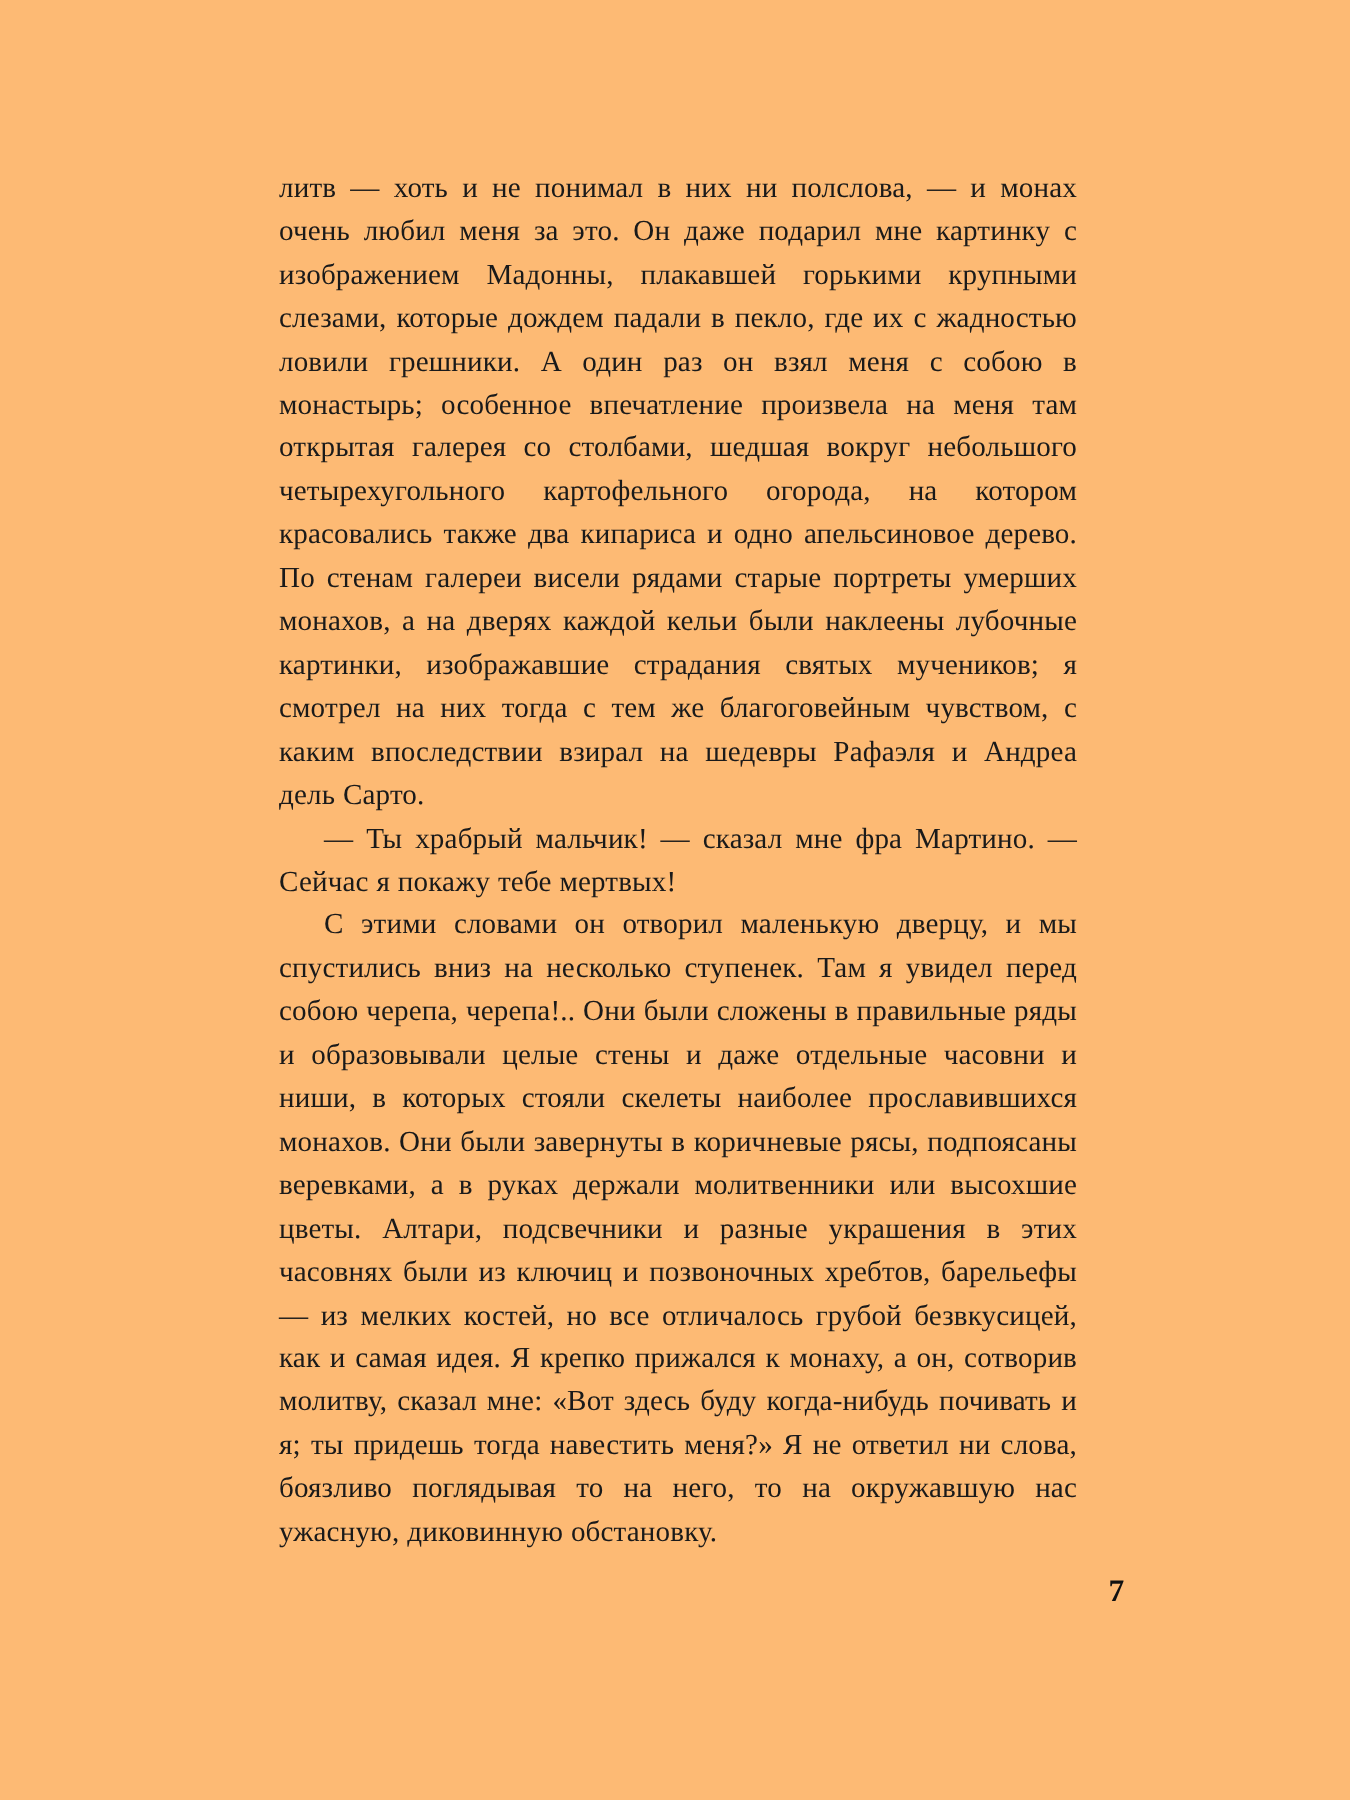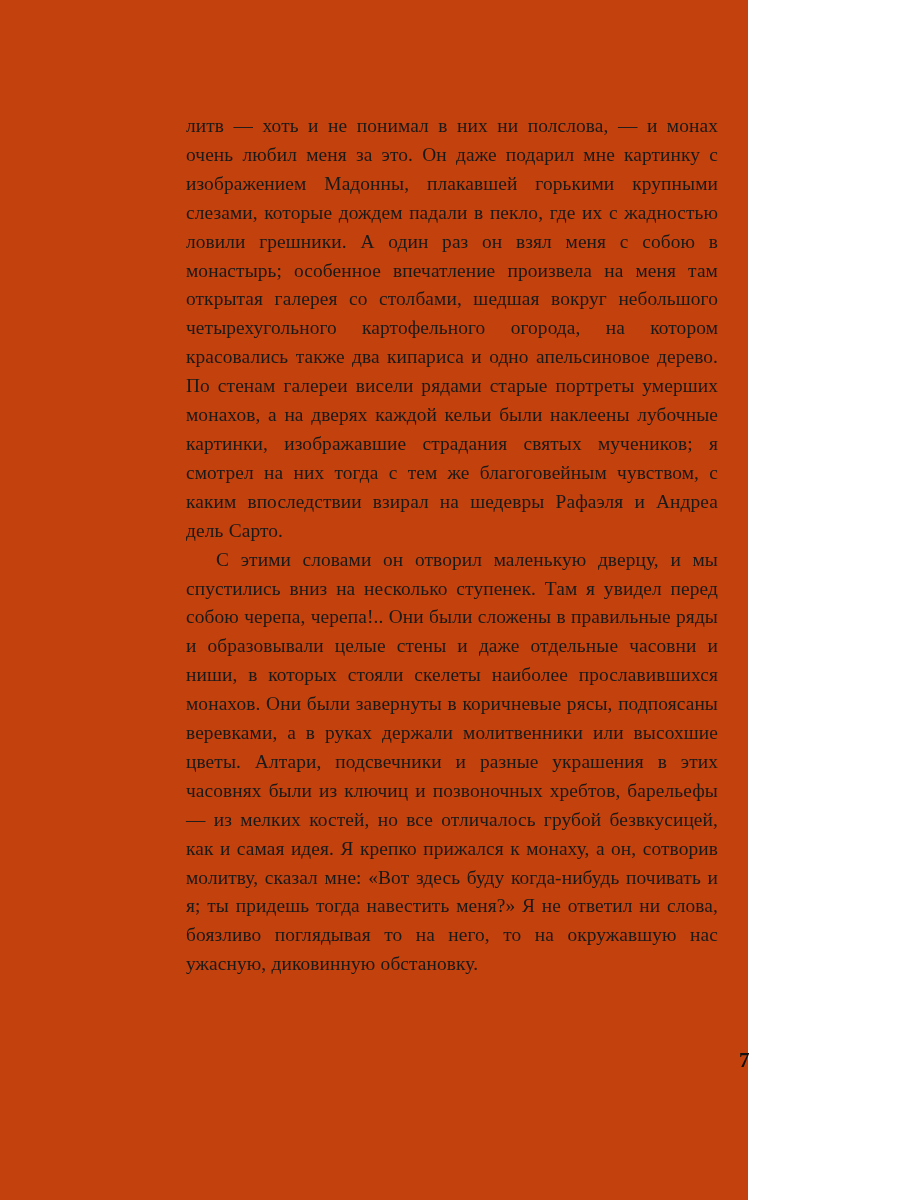--- a/index.html
+++ b/index.html
@@ -13,23 +13,23 @@
     font-family: "Liberation Serif", "DejaVu Serif", serif;
     color: #1a1a1a;
     position: relative;
     overflow: hidden;
   }
 
   #page {
     position: absolute;
     left: 0;
     top: 0;
-    width: 748px;
+    width: 900px;
     height: 1200px;
-    background: #c2410c;
+    background: #fdba74;
   }
 
   #text-block {
     position: absolute;
     left: 186px;
     top: 112px;
     width: 532px;
   }
 
   .para {
@@ -63,18 +63,19 @@
     line-height: 1;
   }
 </style>
 </head>
 <body>
 
 <div id="page">
 
   <div id="text-block">
     <p class="para">литв — хоть и не понимал в них ни полслова, — и монах очень любил меня за это. Он даже подарил мне картин­ку с изображением Мадонны, плакавшей горькими крупными слезами, которые дождем падали в пекло, где их с жадностью ловили грешники. А один раз он взял меня с собою в монастырь; особенное впечатление про­извела на меня там открытая галерея со столбами, шед­шая вокруг небольшого четырехугольного картофельно­го огорода, на котором красовались также два кипариса и одно апельсиновое дерево. По стенам галереи висели рядами старые портреты умерших монахов, а на дверях каждой кельи были наклеены лубочные картинки, изоб­ражавшие страдания святых мучеников; я смотрел на них тогда с тем же благоговейным чувством, с каким впо­следствии взирал на шедевры Рафаэля и Андреа дель Сарто.</p>
+    <p class="para indent">— Ты храбрый мальчик! — сказал мне фра Марти­но. — Сейчас я покажу тебе мертвых!</p>
     <p class="para indent">С этими словами он отворил маленькую дверцу, и мы спустились вниз на несколько ступенек. Там я увидел пе­ред собою черепа, черепа!.. Они были сложены в пра­вильные ряды и образовывали целые стены и даже от­дельные часовни и ниши, в которых стояли скелеты наиболее прославившихся монахов. Они были завернуты в коричневые рясы, подпоясаны веревками, а в руках держали молитвенники или высохшие цветы. Алтари, подсвечники и разные украшения в этих часовнях были из ключиц и позвоночных хребтов, барельефы — из мелких костей, но все отличалось грубой безвкусицей, как и самая идея. Я крепко прижался к монаху, а он, со­творив молитву, сказал мне: «Вот здесь буду когда-ни­будь почивать и я; ты придешь тогда навестить меня?» Я не ответил ни слова, боязливо поглядывая то на него, то на окружавшую нас ужасную, диковинную обстановку.</p>
   </div>
 
   <div id="page-number">7</div>
 
 </div>
 
 </body></html>

